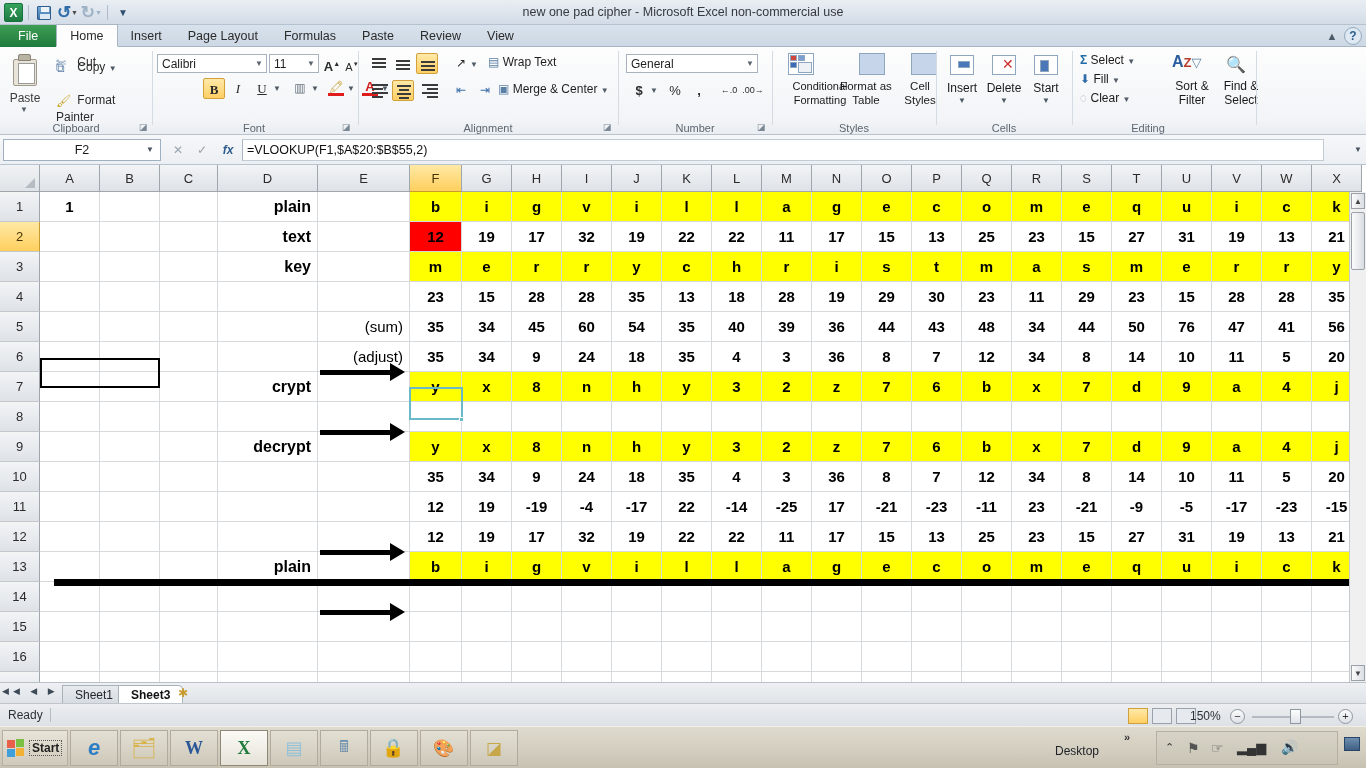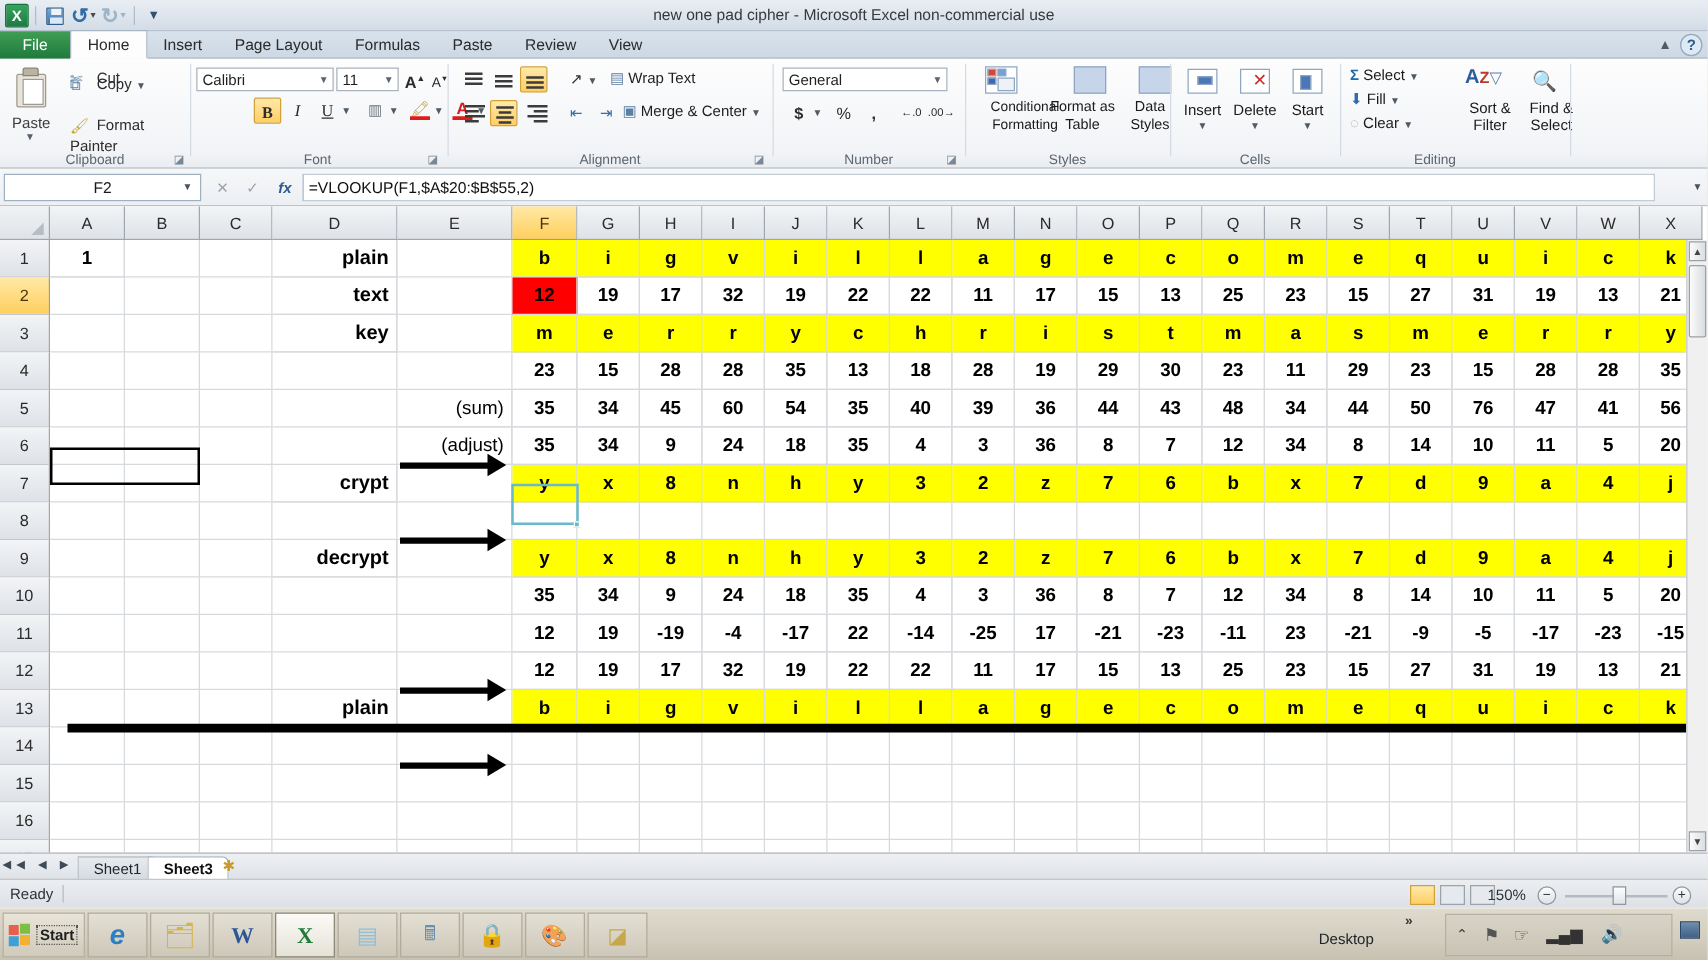--- a/index.html
+++ b/index.html
@@ -462,21 +462,21 @@
     <div class="sgrid" style="left:14px;top:6px">
       <div style="left:1px;top:1px;width:7px;height:6px;background:#d2473d"></div>
       <div style="left:9px;top:1px;width:7px;height:6px;background:#7b9fd0"></div>
       <div style="left:1px;top:8px;width:7px;height:6px;background:#3b6bb5"></div>
       <div style="left:9px;top:8px;width:14px;height:11px;background:#eef2f7"></div>
     </div>
     <div style="position:absolute;left:11px;top:32px;width:70px;text-align:center;font-size:11px;line-height:14px">Conditional Formatting</div>
     <div class="sgrid" style="left:85px;top:6px;background:#c6d5ea"></div>
     <div style="position:absolute;left:62px;top:32px;width:60px;text-align:center;font-size:11.5px;line-height:14px">Format as Table</div>
     <div class="sgrid" style="left:137px;top:6px;background:#c6d5ea"></div>
-    <div style="position:absolute;left:120px;top:32px;width:52px;text-align:center;font-size:11.5px;line-height:14px">Data Styles</div>
+    <div style="position:absolute;left:120px;top:32px;width:52px;text-align:center;font-size:11.5px;line-height:14px">Cell Styles</div>
     <div class="grp-label">Styles</div>
   </div>
   <div class="grp-sep" style="left:936px"></div>
 
   <div class="grp" style="left:938px;width:132px">
     <div class="sgrid" style="left:12px;top:8px;width:24px;height:20px">
       <div style="left:7px;top:5px;width:12px;height:7px;background:#4a77b8"></div>
     </div>
     <div style="position:absolute;left:0;top:34px;width:48px;text-align:center;font-size:12px">Insert</div>
     <div style="position:absolute;left:20px;top:49px;font-size:8px;color:#4f5a65">▼</div>

